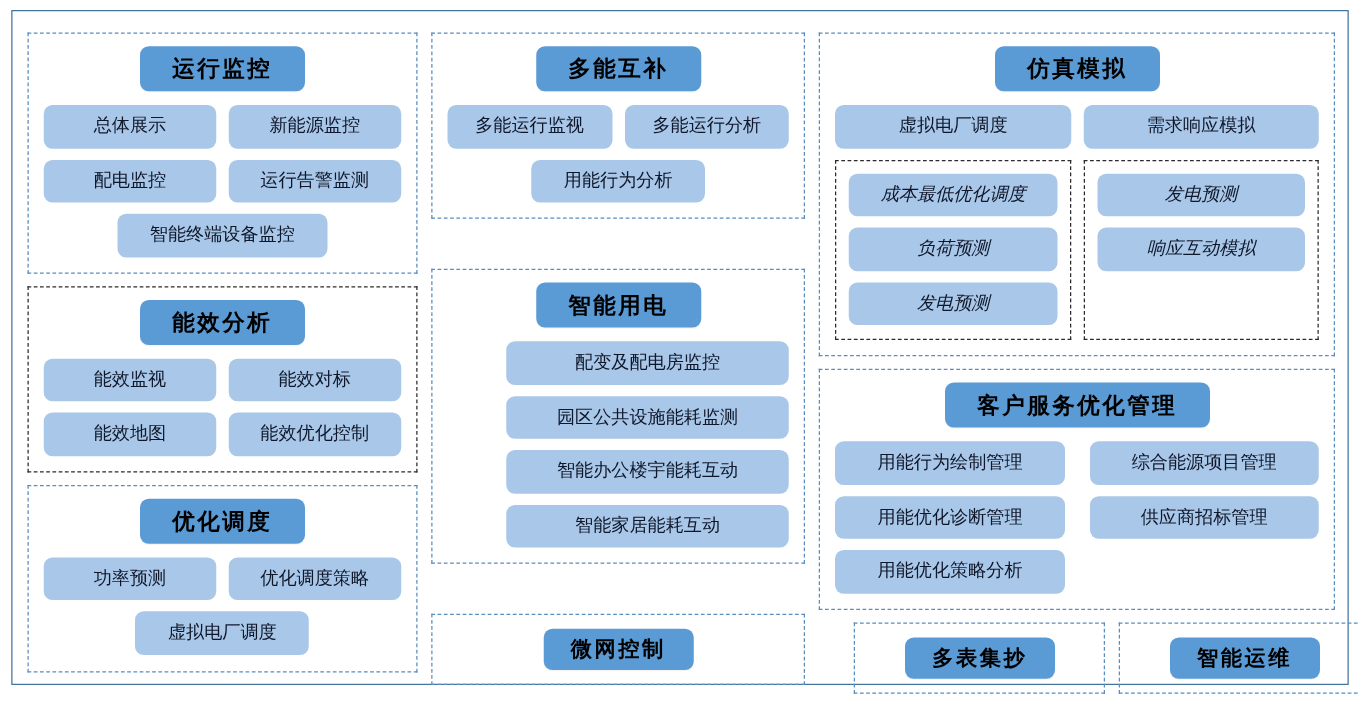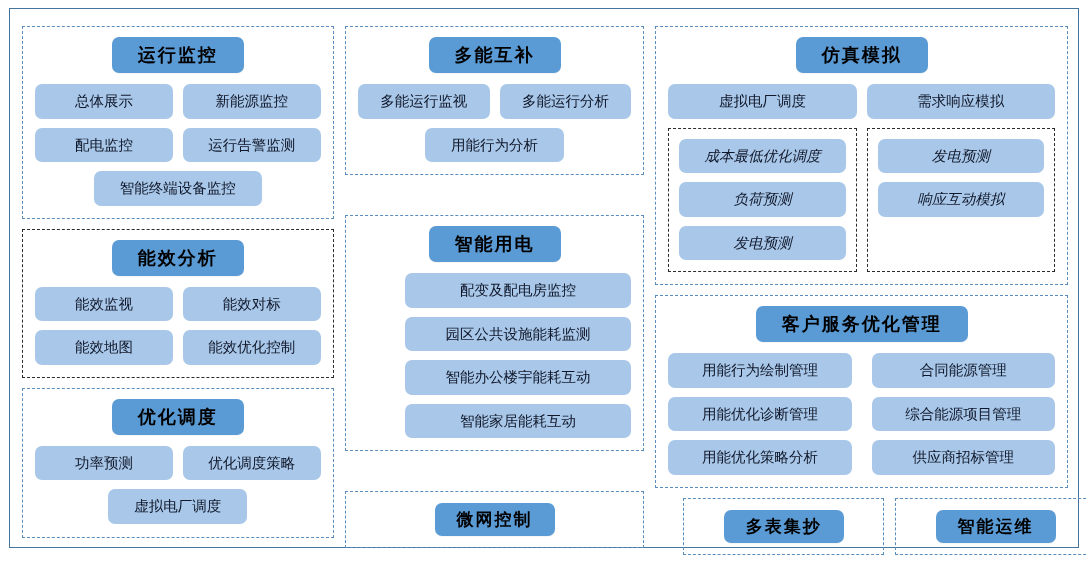--- a/index.html
+++ b/index.html
@@ -237,21 +237,20 @@
 
       <div class="panel grow">
         <div class="phead">客户服务优化管理</div>
         <div class="twocol">
           <div class="colhalf">
             <div class="chip">用能行为绘制管理</div>
             <div class="chip">用能优化诊断管理</div>
             <div class="chip">用能优化策略分析</div>
           </div>
           <div class="colhalf">
-            <div class="chip">合同能源管理</div>
             <div class="chip">综合能源项目管理</div>
             <div class="chip">供应商招标管理</div>
           </div>
         </div>
       </div>
 
       <div class="bottom-row">
         <div class="mini" style="flex:1 1 0;">
           <div class="phead sm">多表集抄</div>
         </div>

